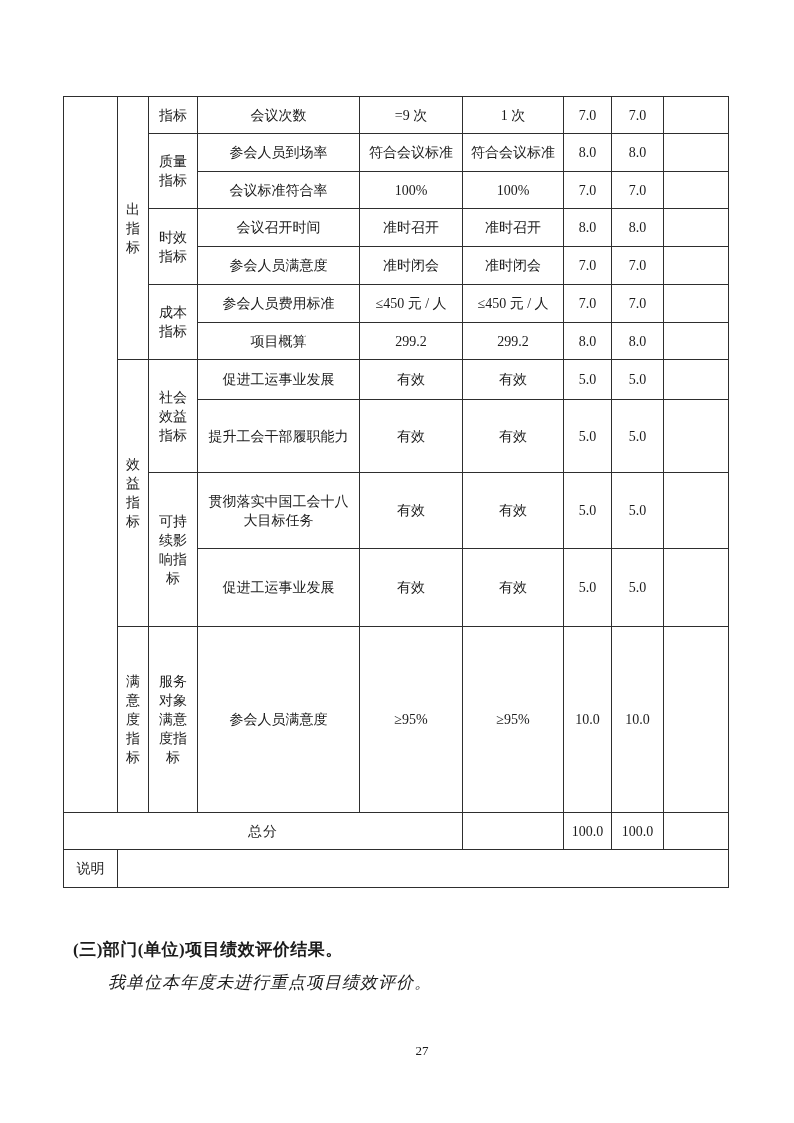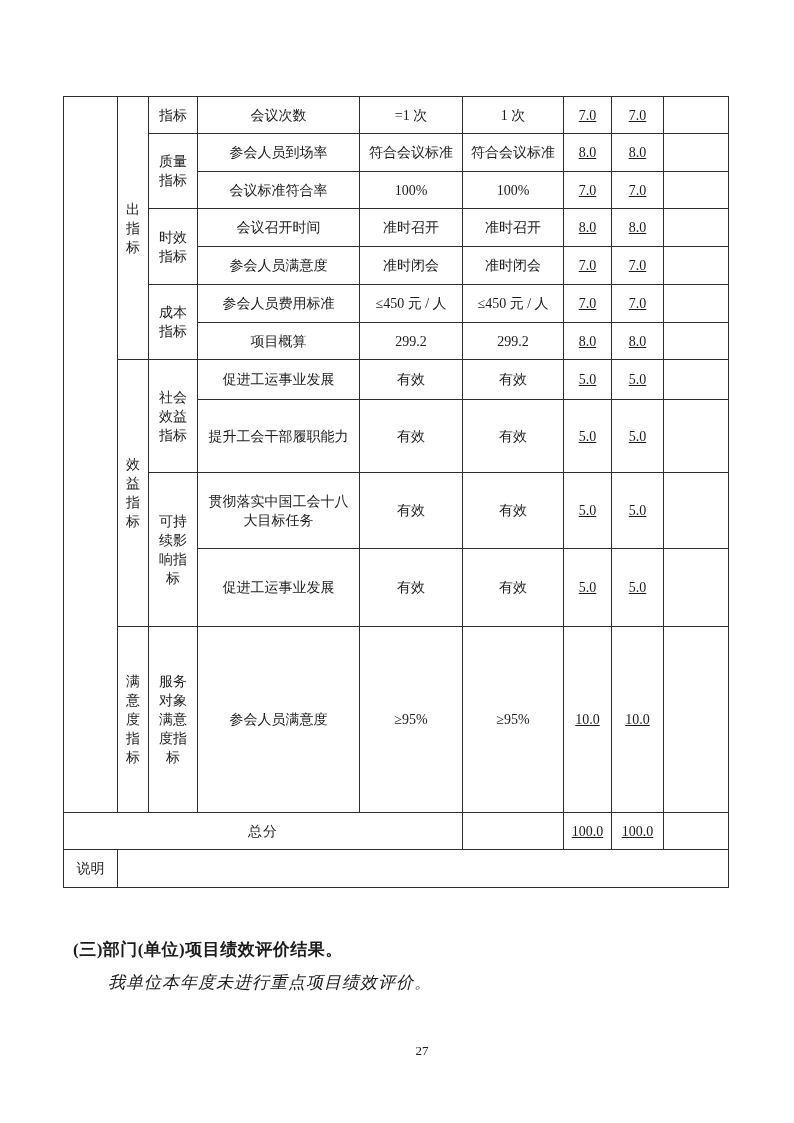--- a/index.html
+++ b/index.html
@@ -27,21 +27,21 @@
   tr.r13{height:37px} tr.r14{height:38px}
   
   td.cat-top  { vertical-align:top; line-height:38px; }
   td.cat-mid  { line-height:36px; }
   td.cat-mid5 { line-height:37px; }
   td.sub      { line-height:37px; }
   td.name     { line-height:38px; }
   
   td.act      { padding-top:6px; }
   td.act-left { text-align:left; padding-left:7px;border-radius:15px; }
-  td.score    { font-size:14px;text-decoration:underline; }
+  td.score    { font-size:14px; }
   td.total-label { letter-spacing:1px; }
   .section-heading {
     position:absolute; left:73px; top:938px;
     font-family:Liberation Serif, serif;
     font-weight:700; font-size:17px; letter-spacing:0.5px;
   }
   .section-body {
     position:absolute; left:108px; top:971px;
     font-size:17px; letter-spacing:1px;font-style:italic;
   }
@@ -68,21 +68,21 @@
         <col style="width:65px">
     </colgroup>
     <tbody>
         <tr class="r1">
       <td rowspan="12"></td>
       <td rowspan="7" class="cat-top">出
 指
 标</td>
       <td class="sub">指标</td>
       <td class="name">会议次数</td>
-      <td>=1 次</td>
+      <td>=9 次</td>
       <td class="act act-left">1 次</td>
       <td class="score">7.0</td>
       <td class="score">7.0</td>
       <td></td>
     </tr>
     <tr class="r2">
       <td rowspan="2" class="sub">质量
 指标</td>
       <td class="name">参会人员到场率</td>
       <td>符合会议标准</td>

